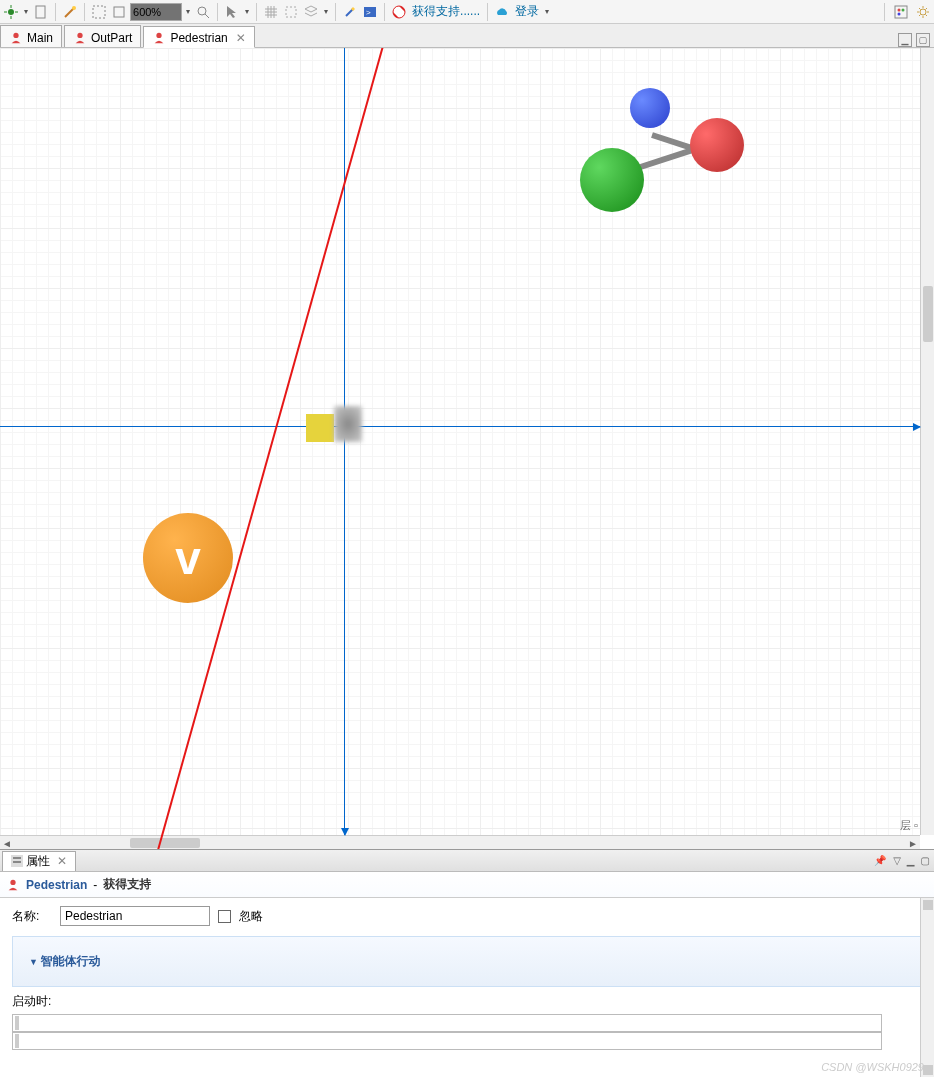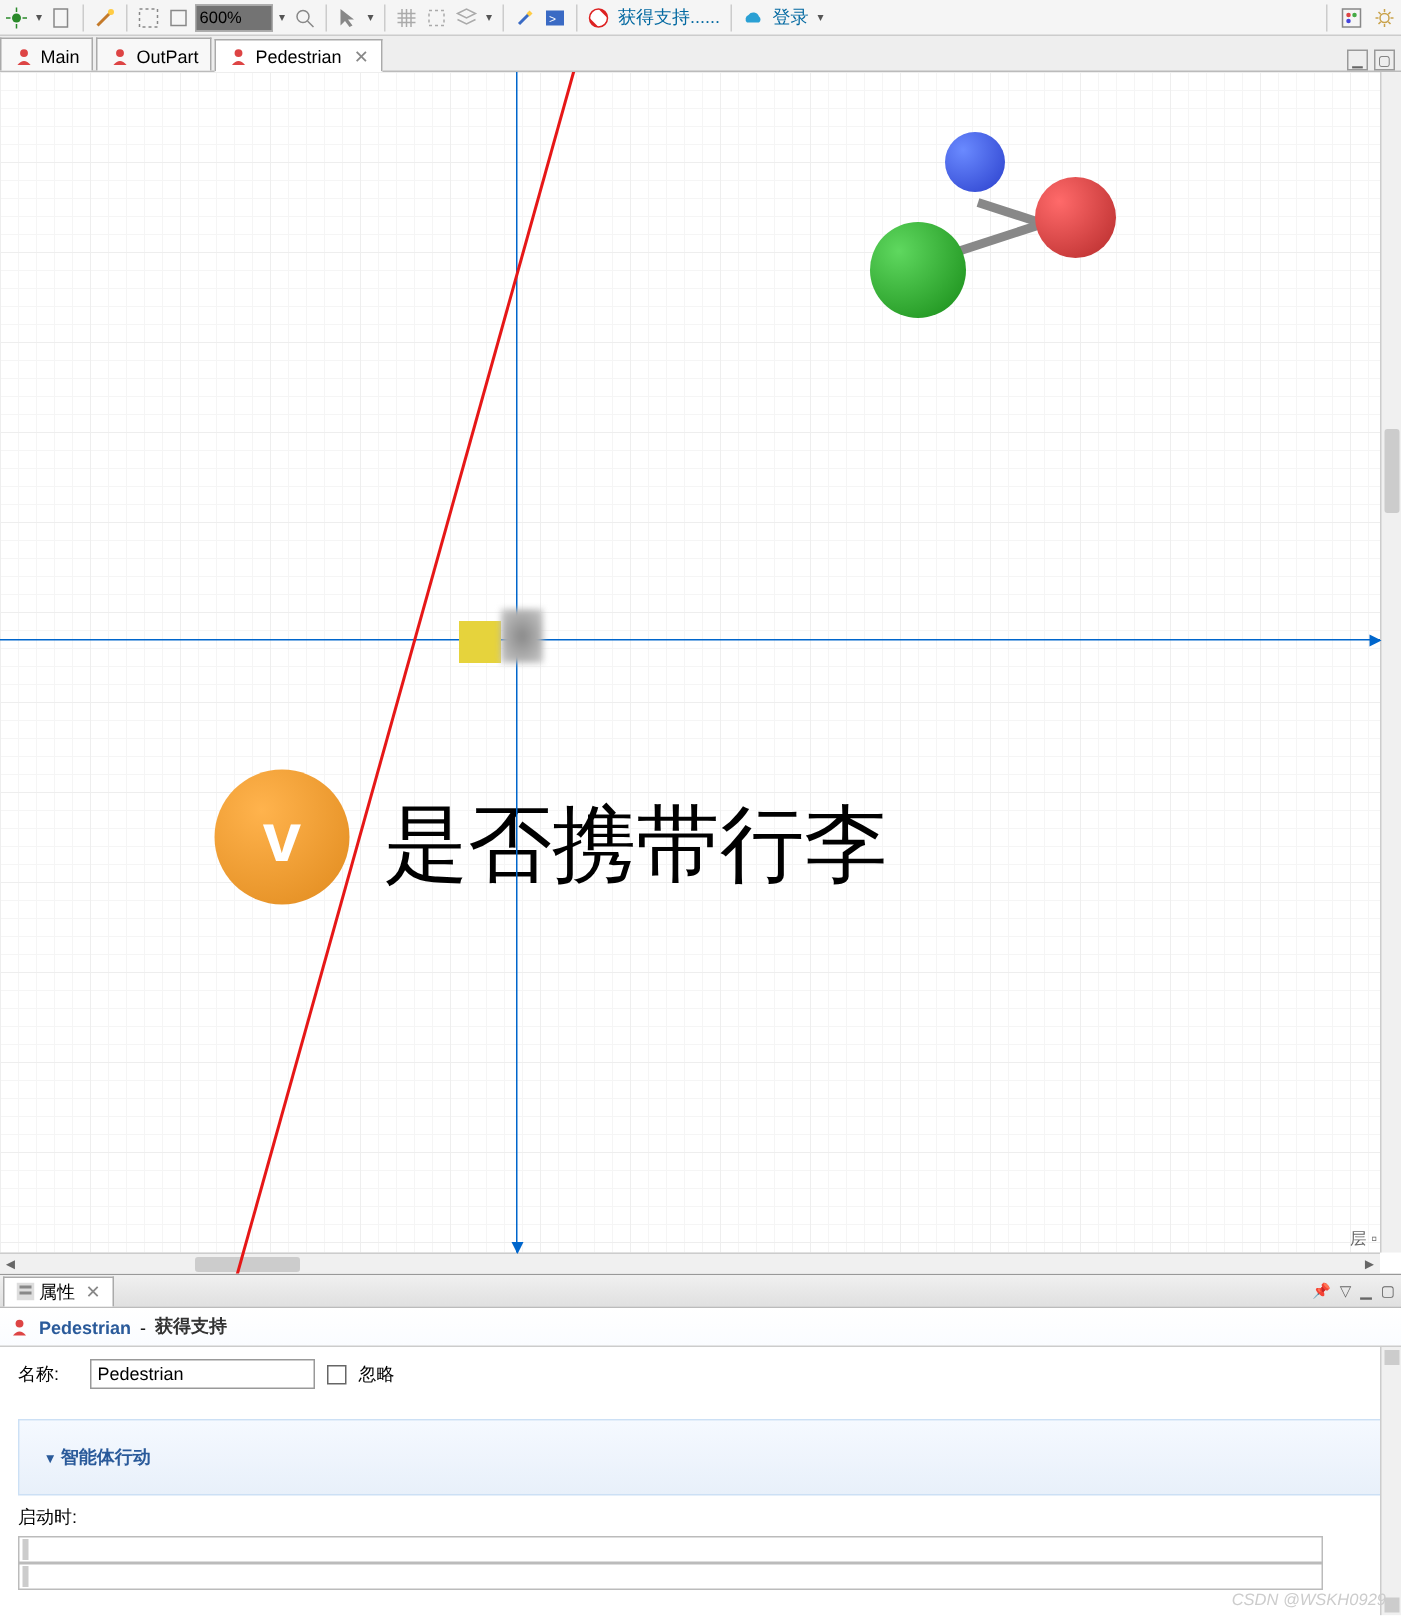--- a/index.html
+++ b/index.html
@@ -65,21 +65,21 @@
 .panel-tabs { height: 22px; background: linear-gradient(#f0f0f0,#e0e0e0); display:flex; align-items:center; border-bottom:1px solid #bbb; }
 .ptab { height:20px; border:1px solid #aaa; border-bottom:none; background:#fff; padding:1px 8px; display:flex; align-items:center; gap:3px; margin-left:2px; }
 .panel-title-bar { height:26px; background: linear-gradient(#fff,#fafcff); border-bottom:1px solid #ccc; display:flex; align-items:center; padding:0 6px; gap:6px; }
 .panel-title-bar .agent-icon { width:14px; height:14px; }
 .panel-title-bar .ptitle { color:#2a5a9a; font-weight:bold; }
 .panel-title-bar .psub { color:#333; font-weight:bold; }
 .panel-body { flex:1; overflow:auto; padding:8px 12px; position:relative; }
 .panel-body .vscroll2 { position:absolute; right:0; top:0; bottom:0; width:14px; background:#f0f0f0; border-left:1px solid #ccc;}
 .panel-body .vscroll2::before { content:""; position:absolute; top:2px; left:2px; width:10px; height:10px; background:#ccc; }
 .panel-body .vscroll2::after { content:""; position:absolute; bottom:2px; left:2px; width:10px; height:10px; background:#ccc; }
-.form-row { display:flex; align-items:center; gap:8px; margin-bottom:20px; }
+.form-row { display:flex; align-items:center; gap:8px; margin-bottom:10px; }
 .form-row label { width:40px; }
 .form-row input[type=text] { width:150px; height:20px; border:1px solid #999; padding:0 4px; font-size:12px; }
 .section-hdr { color:#2a5a9a; font-weight:bold; margin:6px 0; cursor:pointer; padding:16px; background: linear-gradient(#f5f9ff,#e8f0fa); border:1px solid #cce0f5; }
 .section-hdr::before { content:"▼ "; font-size:9px; }
 .sub-row { display:flex; align-items:flex-start; gap:10px; margin:6px 0 4px 0;}
 .sub-row label { width:50px; }
 .code-input { width:870px; height:18px; border:1px solid #bbb; background:#fff; display:flex; align-items:center; }
 .code-input .caret { width:4px; height:14px; background:#ccc; margin-left:2px;}
 .checkbox { width:13px; height:13px; border:1px solid #666; display:inline-block; }
 .panel-ctrl { margin-left:auto; display:flex; gap:6px; align-items:center; padding-right:4px;}
@@ -249,21 +249,20 @@
       <div class="edge" style="left:72px; top:44px; width:56px; transform:rotate(18deg);"></div>
       <div class="edge" style="left:42px; top:82px; width:82px; transform:rotate(-18deg);"></div>
       <div class="node-blue"></div>
       <div class="node-red"></div>
       <div class="node-green"></div>
     </div>
 
     <div class="orange-v">
         <span>v</span>
       </div>
-    <div class="cn-label">是否携带行李</div>
 
     <svg class="red-arrow" style="left:0; top:0;" width="920" height="1000">
       <line x1="388" y1="-20" x2="106" y2="988" stroke="#e61717" stroke-width="2"></line>
       <polygon points="106,988 116,972 100,976" fill="#e61717"></polygon>
     </svg>
 
     <div class="layer-lbl"><span>层</span> ▫</div>
 
     <div class="vscroll">
         <div class="thumb"></div>

